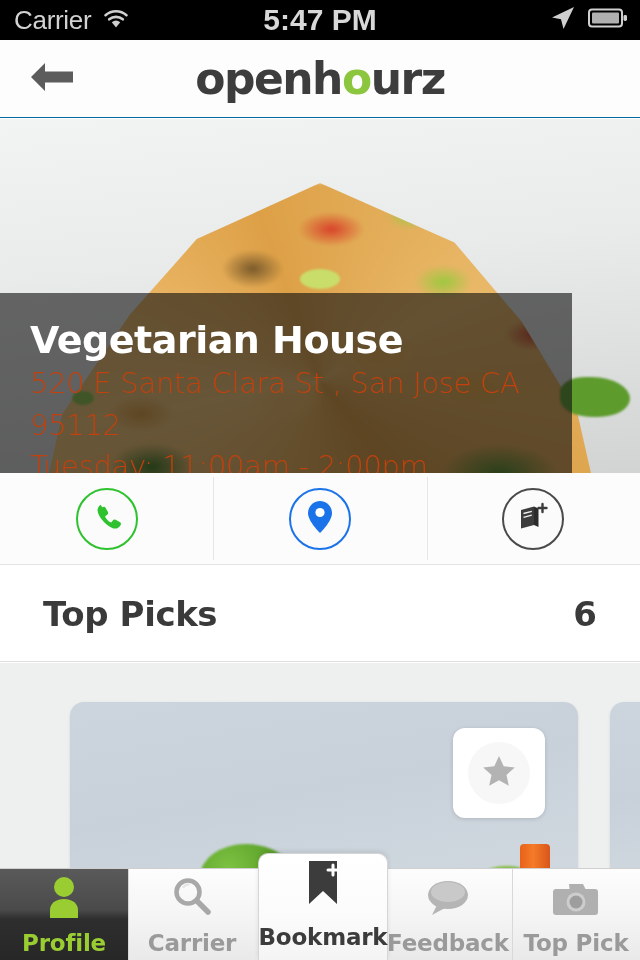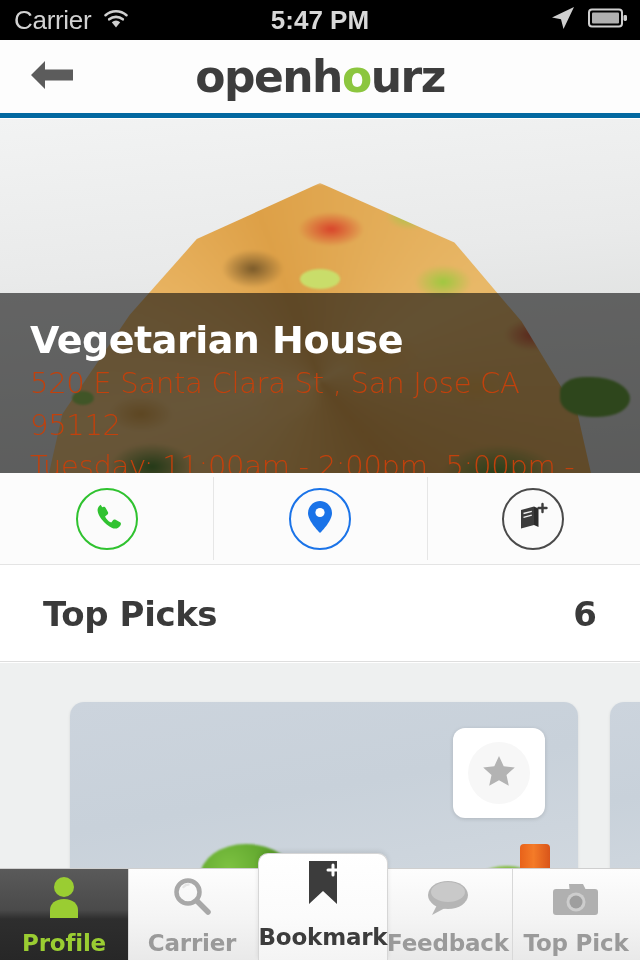--- a/index.html
+++ b/index.html
@@ -13,27 +13,27 @@
   .phone { position:relative; width:640px; height:960px; overflow:hidden; background:#fff; }
 
   
   .statusbar {
     position:absolute; top:0; left:0; width:640px; height:40px;
     background:#000; color:#cfcfcf;
     display:flex; align-items:center;padding-left:24px;
   }
   .sb-left { position:absolute; left:14px; display:flex; align-items:center; gap:10px; }
   .sb-carrier { font-size:26px; color:#d2d2d2; letter-spacing:-0.3px; }
-  .sb-center { position:absolute; left:0; width:640px; text-align:center; font-size:26px; font-weight:bold; color:#d8d8d8; }
+  .sb-center { position:absolute; left:0; width:640px; text-align:center; font-size:30px; font-weight:bold; color:#d8d8d8; }
   .sb-right { position:absolute; right:12px; display:flex; align-items:center; gap:12px; }
 
   
   .navbar {
     position:absolute; top:40px; left:0; width:640px; height:78px;
-    background:#fdfdfd; border-bottom:5px solid #0369a1;
+    background:#fdfdfd; border-bottom:1px solid #0369a1;
     display:flex; align-items:center;
   }
   .back-btn { position:absolute; left:20px; width:64px; height:60px; display:flex; align-items:center; justify-content:center; }
   .logo { position:absolute; left:0; width:640px; text-align:center; font-size:44px; font-weight:bold;
           color:#3d3d3d; letter-spacing:-1.5px; font-family:"DejaVu Sans", sans-serif; }
   .logo .grn { color:#8cc63f; }
 
   
   .hero { position:absolute; top:119px; left:0; width:640px; height:354px; overflow:hidden;
           background:linear-gradient(175deg,#f2f3f3 0%,#e9eaea 40%,#dcdedd 75%,#d2d4d3 100%); }
@@ -57,21 +57,21 @@
     clip-path: polygon(50% 0%, 74% 18%, 86% 42%, 96% 70%, 100% 100%, 0% 100%, 4% 70%, 16% 40%, 28% 17%);
     filter:blur(1.5px);
   }
   .hero-garnish { position:absolute; border-radius:50%; filter:blur(1px); }
   .g1 { left:72px; top:272px; width:22px; height:14px; background:#8bc34a; }
   .g2 { left:560px; top:258px; width:70px; height:40px; background:#5d9b2d; border-radius:40% 60% 50% 50%; }
   .g3 { left:300px; top:150px; width:40px; height:20px; background:#c9dd6a; }
 
   
   .info-overlay {
-    position:absolute; left:0; top:293px; width:640px; height:180px;
+    position:absolute; left:0; top:293px; width:572px; height:180px;
     background:rgba(18,18,18,0.62);
     padding:24px 30px 8px 30px;
   }
   .venue-name { font-size:38px; font-weight:bold; color:#ffffff; letter-spacing:-0.5px; line-height:1.22;
                 font-family:"DejaVu Sans", sans-serif; }
   .venue-addr, .venue-hours { font-size:29px; color:#c2410c; line-height:1.42; letter-spacing:-0.3px;
                 font-family:"DejaVu Sans", sans-serif; font-weight:300; }
 
   
   .action-row {

